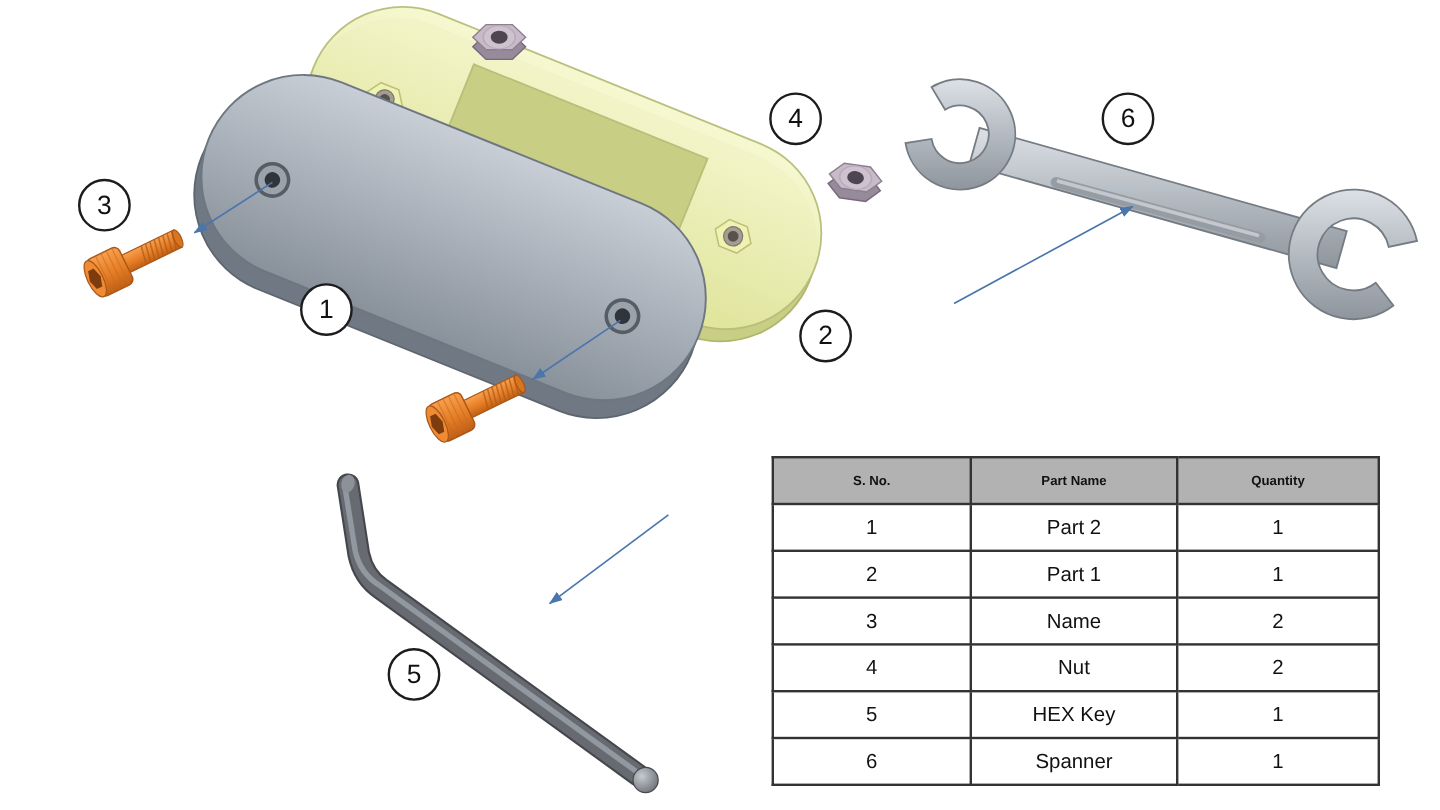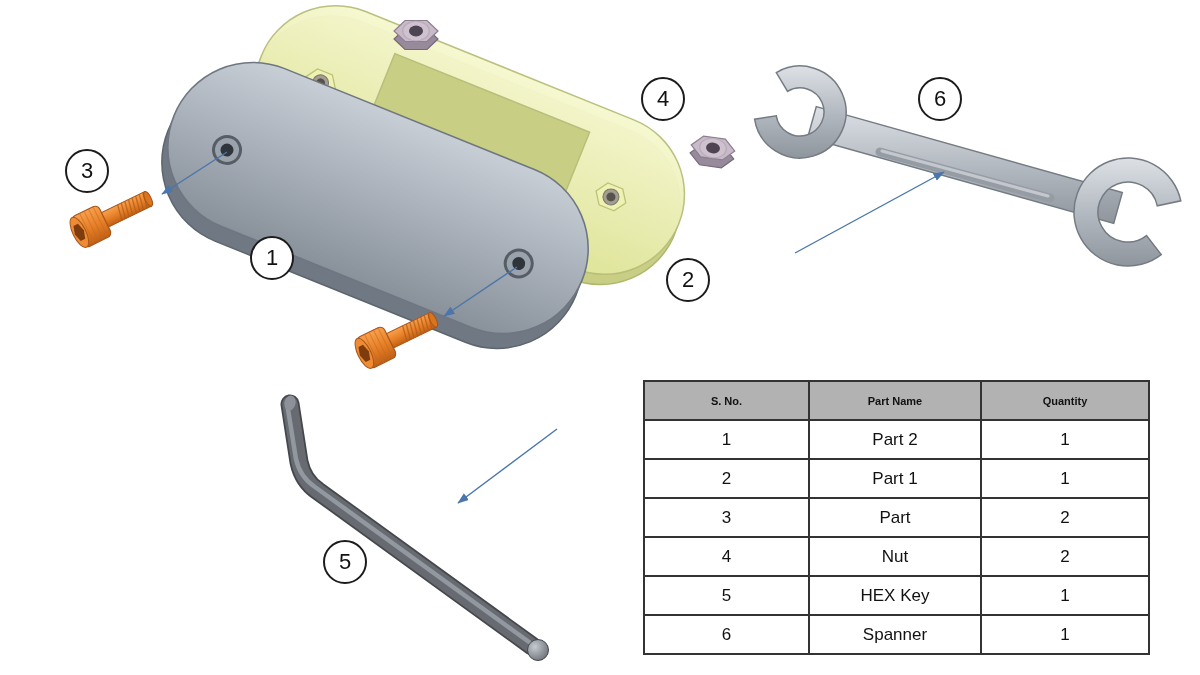--- a/index.html
+++ b/index.html
@@ -192,21 +192,21 @@
         <td>Part 2</td>
         <td>1</td>
       </tr>
       <tr>
         <td>2</td>
         <td>Part 1</td>
         <td>1</td>
       </tr>
       <tr>
         <td>3</td>
-        <td>Part</td>
+        <td>Name</td>
         <td>2</td>
       </tr>
       <tr>
         <td>4</td>
         <td>Nut</td>
         <td>2</td>
       </tr>
       <tr>
         <td>5</td>
         <td>HEX Key</td>

